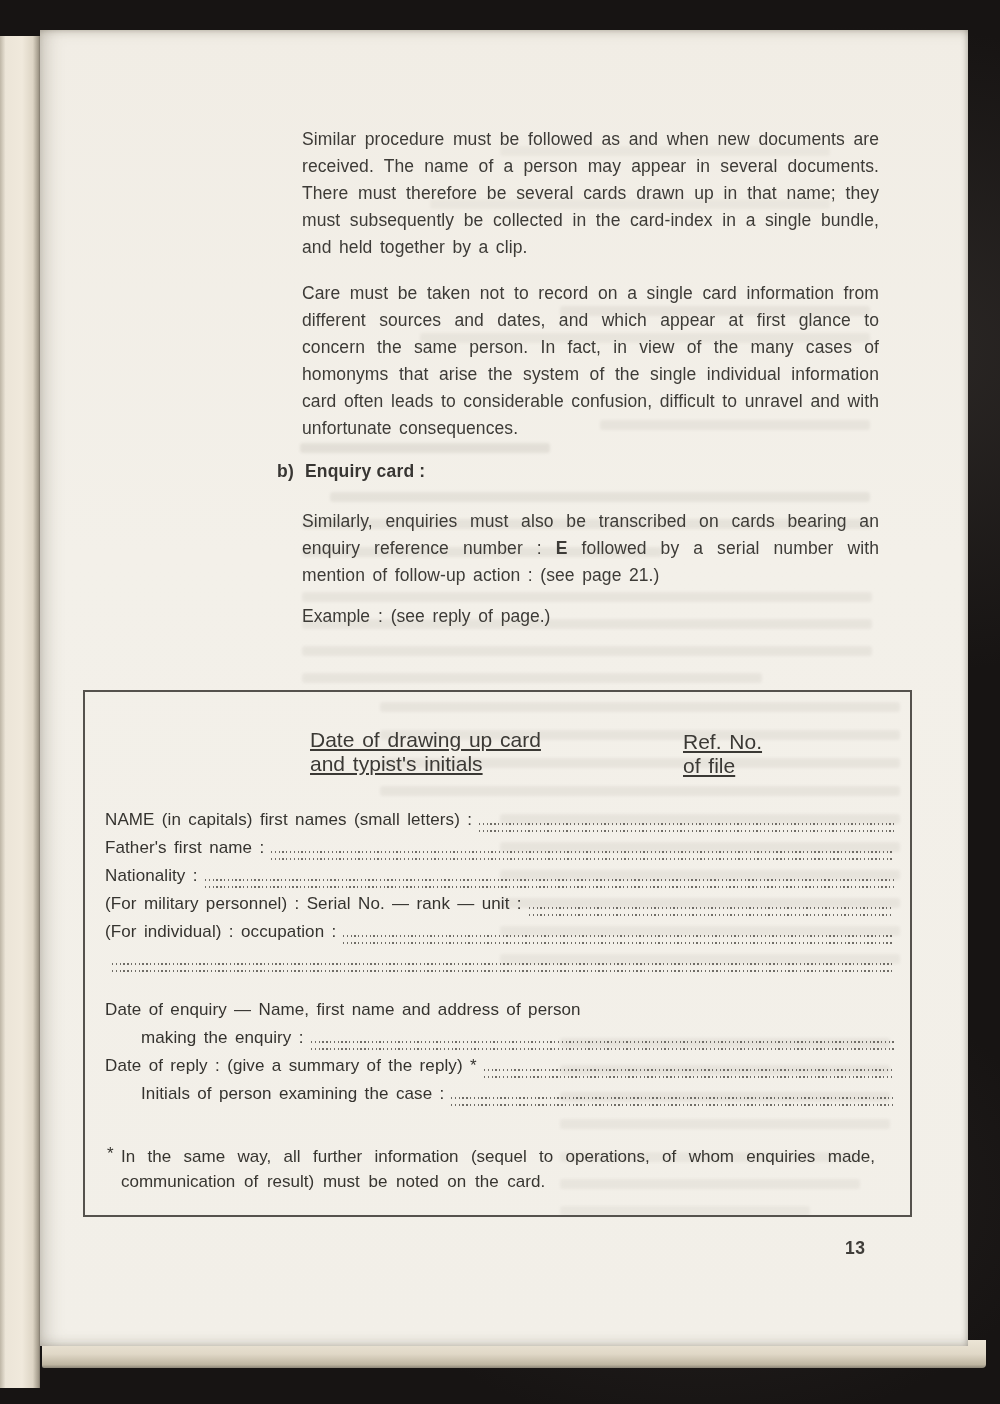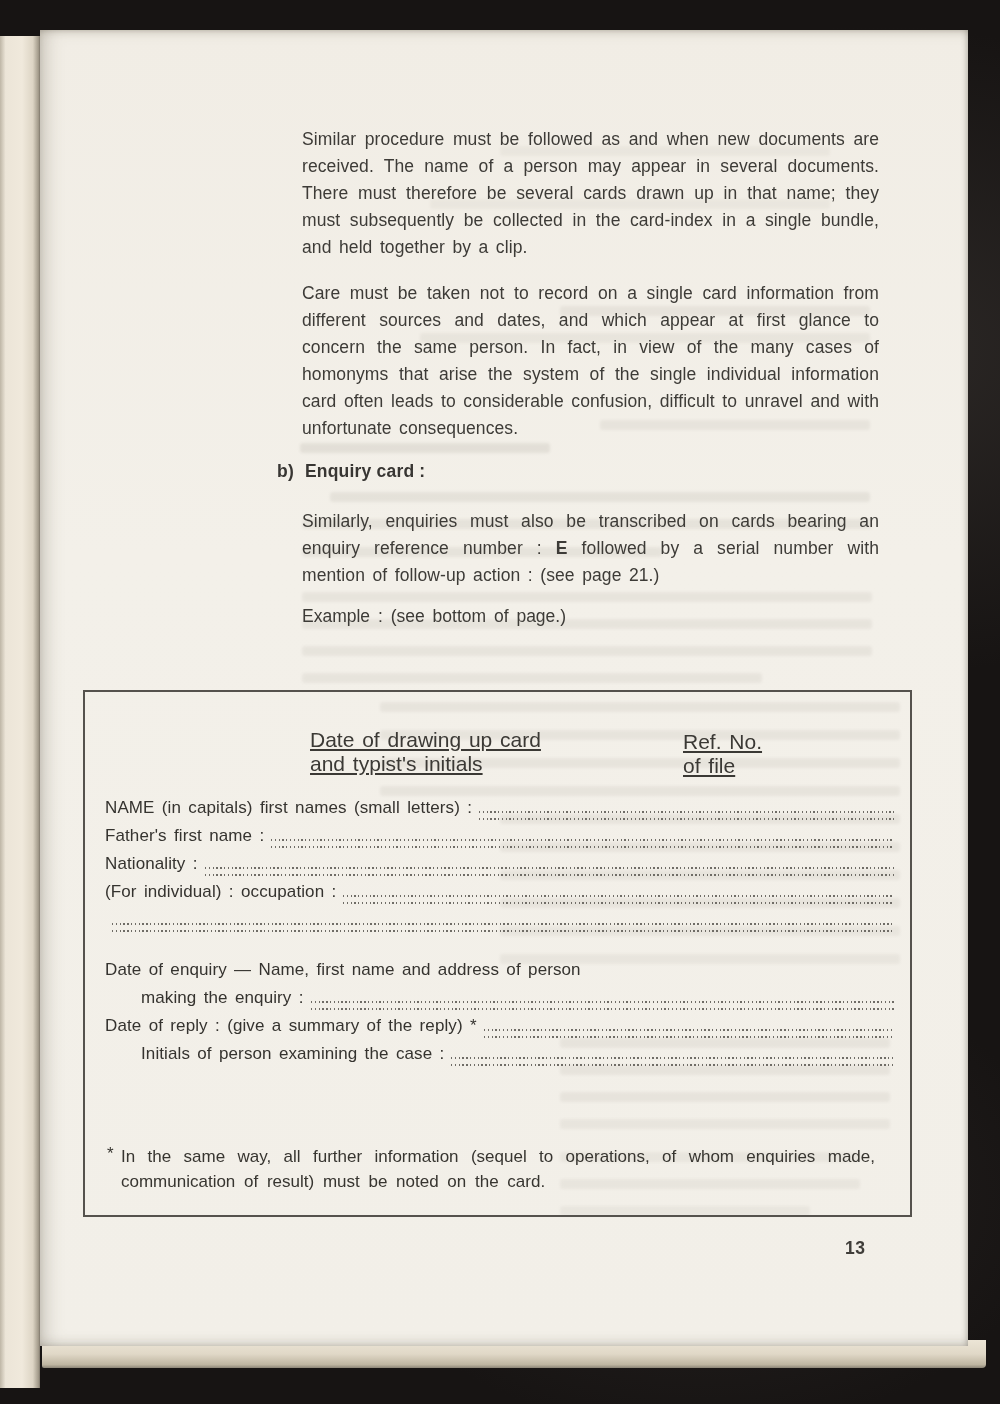--- a/index.html
+++ b/index.html
@@ -63,21 +63,21 @@
     box-sizing:border-box;
     background:transparent;
   }
   .form-head{
     position:absolute;font-size:21px;line-height:24px;color:#3b3935;
     word-spacing:2px;
     text-decoration:underline;
   }
   .form-head.left{left:225px;top:36px;}
   .form-head.right{left:598px;top:38px;}
-  .form-rows{position:absolute;left:20px;right:16px;top:102px;}
+  .form-rows{position:absolute;left:20px;right:16px;top:114px;}
   .frow{display:flex;margin:0;}
   .frow .flabel{
     white-space:nowrap;font-size:17px;line-height:28px;color:#35332f;
     word-spacing:2.5px;letter-spacing:0.1px;
   }
   .frow.indent{margin-left:36px;}
   .frow.gap{margin-top:22px;}
   .leader{flex:1;position:relative;height:28px;margin-left:7px;min-width:40px;}
   .leader::before,.leader::after{
     content:"";position:absolute;left:0;right:0;height:2px;
@@ -150,21 +150,21 @@
 
   <p class="body-text" style="top:280px;">Care must be taken not to record on a single card information from different sources and dates, and which appear at first glance to concern the same person. In fact, in view of the many cases of homonyms that arise the system of the single individual information card often leads to considerable confusion, difficult to unravel and with unfortunate consequences.</p>
 
   <div class="section-heading">
     <span>b)</span>
     <span>Enquiry card :</span>
   </div>
 
   <p class="body-text" style="top:508px;"><span>Similarly, enquiries must also be transcribed on cards bearing an enquiry reference number : </span><span class="bold">E</span><span> followed by a serial number with mention of follow-up action : (see page 21.)</span></p>
 
-  <div class="example-line">Example : (see bottom of page.)</div>
+  <div class="example-line">Example : (see reply of page.)</div>
 
   <div class="form-box">
     <div class="form-head left">
       <div>Date of drawing up card</div>
       <div>and typist's initials</div>
     </div>
     <div class="form-head right">
       <div>Ref. No.</div>
       <div>of file</div>
     </div>
@@ -176,20 +176,24 @@
         </div>
         <div class="frow">
           <span class="flabel">Father's first name :</span>
           <div class="leader"></div>
         </div>
         <div class="frow">
           <span class="flabel">Nationality :</span>
           <div class="leader"></div>
         </div>
         <div class="frow">
+          <span class="flabel">(For military personnel) : Serial No. — rank — unit :</span>
+          <div class="leader"></div>
+        </div>
+        <div class="frow">
           <span class="flabel">(For individual) : occupation :</span>
           <div class="leader"></div>
         </div>
         <div class="frow">
           <div class="leader"></div>
         </div>
         <div class="frow gap">
           <span class="flabel">Date of enquiry — Name, first name and address of person</span>
         </div>
         <div class="frow indent">

